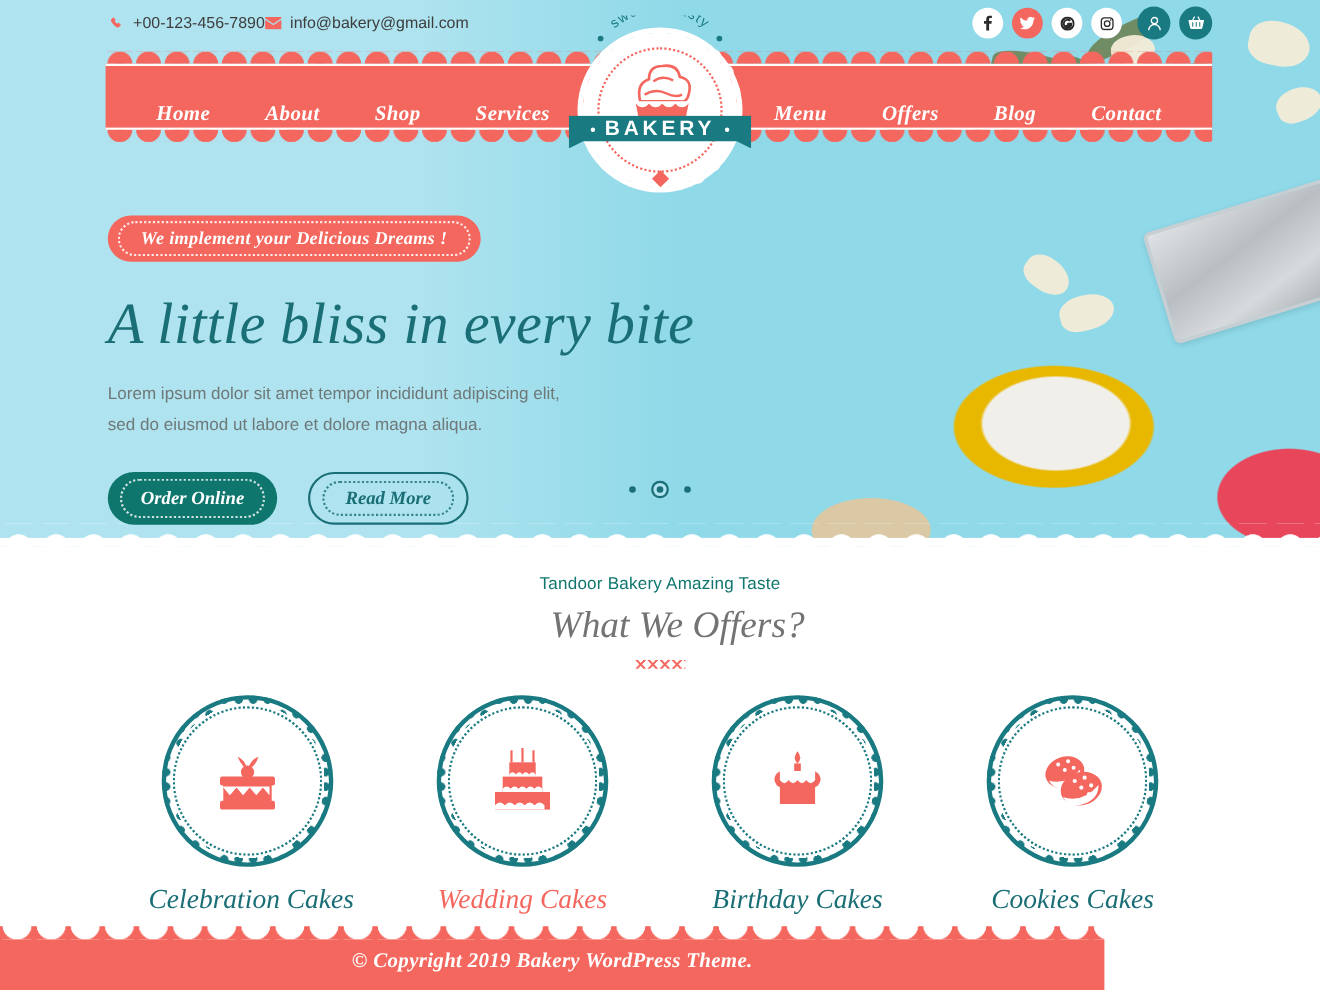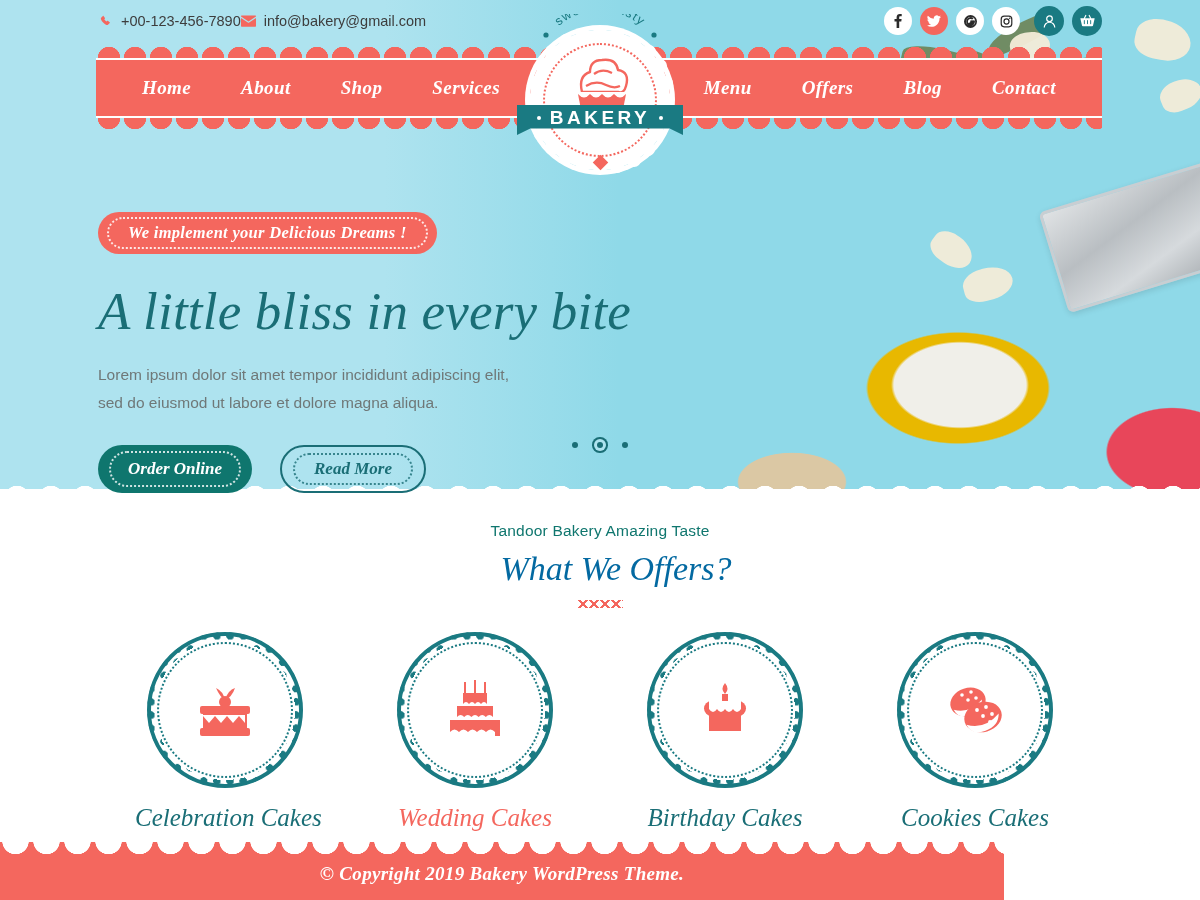--- a/index.html
+++ b/index.html
@@ -86,21 +86,21 @@
   .nav-scallop-bot {
     bottom: 0;
     background-image: radial-gradient(circle at 13px 0px, #f4675e 11px, rgba(244,103,94,0) 11.5px);
   }
   .nav-band {
     position: absolute; left: 0; top: 11px; width: 1006px; height: 60px;
     background: #f4675e;
     border-top: 2px solid #ffffff; border-bottom: 2px solid #ffffff;
   }
   .nav-items {
-    position: absolute; left: 0; top: 11px; width: 1006px; height: 60px;
+    position: absolute; left: 0; top: 27px; width: 1006px; height: 60px;
     display: flex; align-items: center; z-index: 3;
   }
   .nav-left, .nav-right { display: flex; align-items: center; }
   .nav-left { margin-left: 46px; gap: 50px; }
   .nav-right { margin-left: auto; margin-right: 46px; gap: 50px; }
   .nav-spacer { width: 175px; }
   .nav-link {
     color: #ffffff; font-family: "Liberation Serif", serif; font-style: italic;
     font-weight: bold; font-size: 19px; letter-spacing: .4px; text-decoration: none;
     white-space: nowrap;
@@ -129,21 +129,21 @@
     clip-path: polygon(0 0, 100% 0, 100% 100%, 92% 78%, 8% 78%, 0 100%);
   }
   .logo-ribbon-inner { display: flex; align-items: center; gap: 9px; margin-top: -5px; }
   .rb-dot { width: 4px; height: 4px; border-radius: 50%; background: #fff; }
   .logo-diamond {
     position: absolute; left: 50%; top: 155px; width: 11px; height: 11px;
     margin-left: -5px; background: #f4675e; transform: rotate(45deg);
   }
 
   
-  .hero-content { position: absolute; left: 98px; top: 212px; z-index: 20; width: 560px; }
+  .hero-content { position: absolute; left: 98px; top: 196px; z-index: 20; width: 560px; }
   .hero-badge {
     display: inline-block; background: #f4675e; color: #ffffff;
     padding: 11px 30px; border-radius: 24px;
     font-family: "Liberation Serif", serif; font-style: italic; font-weight: bold;
     font-size: 16.5px; letter-spacing: .3px;
     box-shadow: inset 0 0 0 1px rgba(255,255,255,0);
     position: relative;
   }
   .hero-badge::after {
     content: ""; position: absolute; inset: 5px 9px; border: 2px dotted rgba(255,255,255,.85);
@@ -180,21 +180,21 @@
   .sdot.active {
     width: 6px; height: 6px; box-shadow: 0 0 0 3px #aee3ef, 0 0 0 5px #1a6e76;
     margin: 0 5px;
   }
 
   
   .offers { position: absolute; left: 0; top: 497px; width: 1200px; height: 351px; background: #ffffff; }
   .sec-top { text-align: center; padding-top: 25px; }
   .sec-sub { color: #0f766e; font-size: 15.5px; letter-spacing: .2px; }
   .sec-title {
-    margin-top: 10px; color: #0369a1;
+    margin-top: 10px; color: #737373;
     font-family: "Liberation Serif", serif; font-style: italic; font-size: 34px; padding-left: 32px;
   }
   .zigzag {
     margin: 12px auto 0; width: 46px; height: 8px;
     background-repeat: repeat-x; background-size: 11px 8px;
     background-image:
       linear-gradient(135deg, transparent 44%, #f4675e 44%, #f4675e 58%, transparent 58%),
       linear-gradient(45deg,  transparent 44%, #f4675e 44%, #f4675e 58%, transparent 58%);
   }
   .cards { display: flex; justify-content: center; gap: 70px; margin-top: 24px; }

